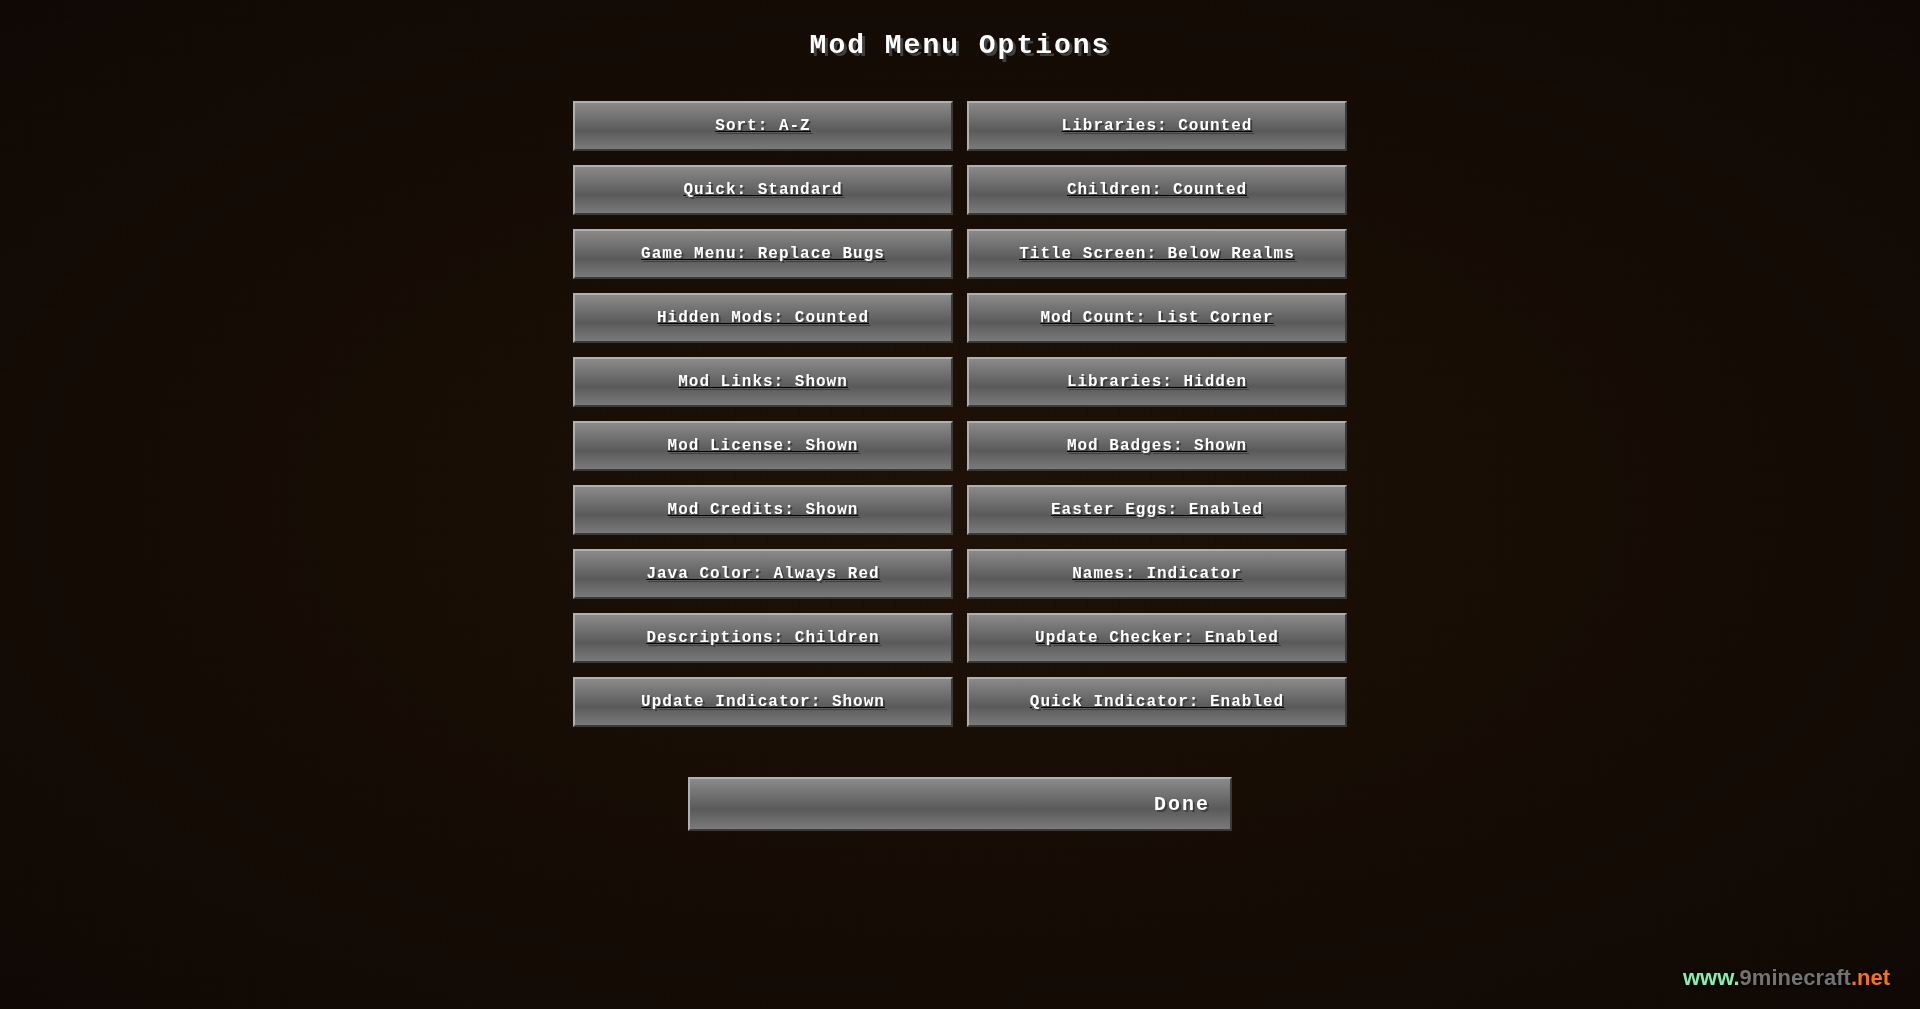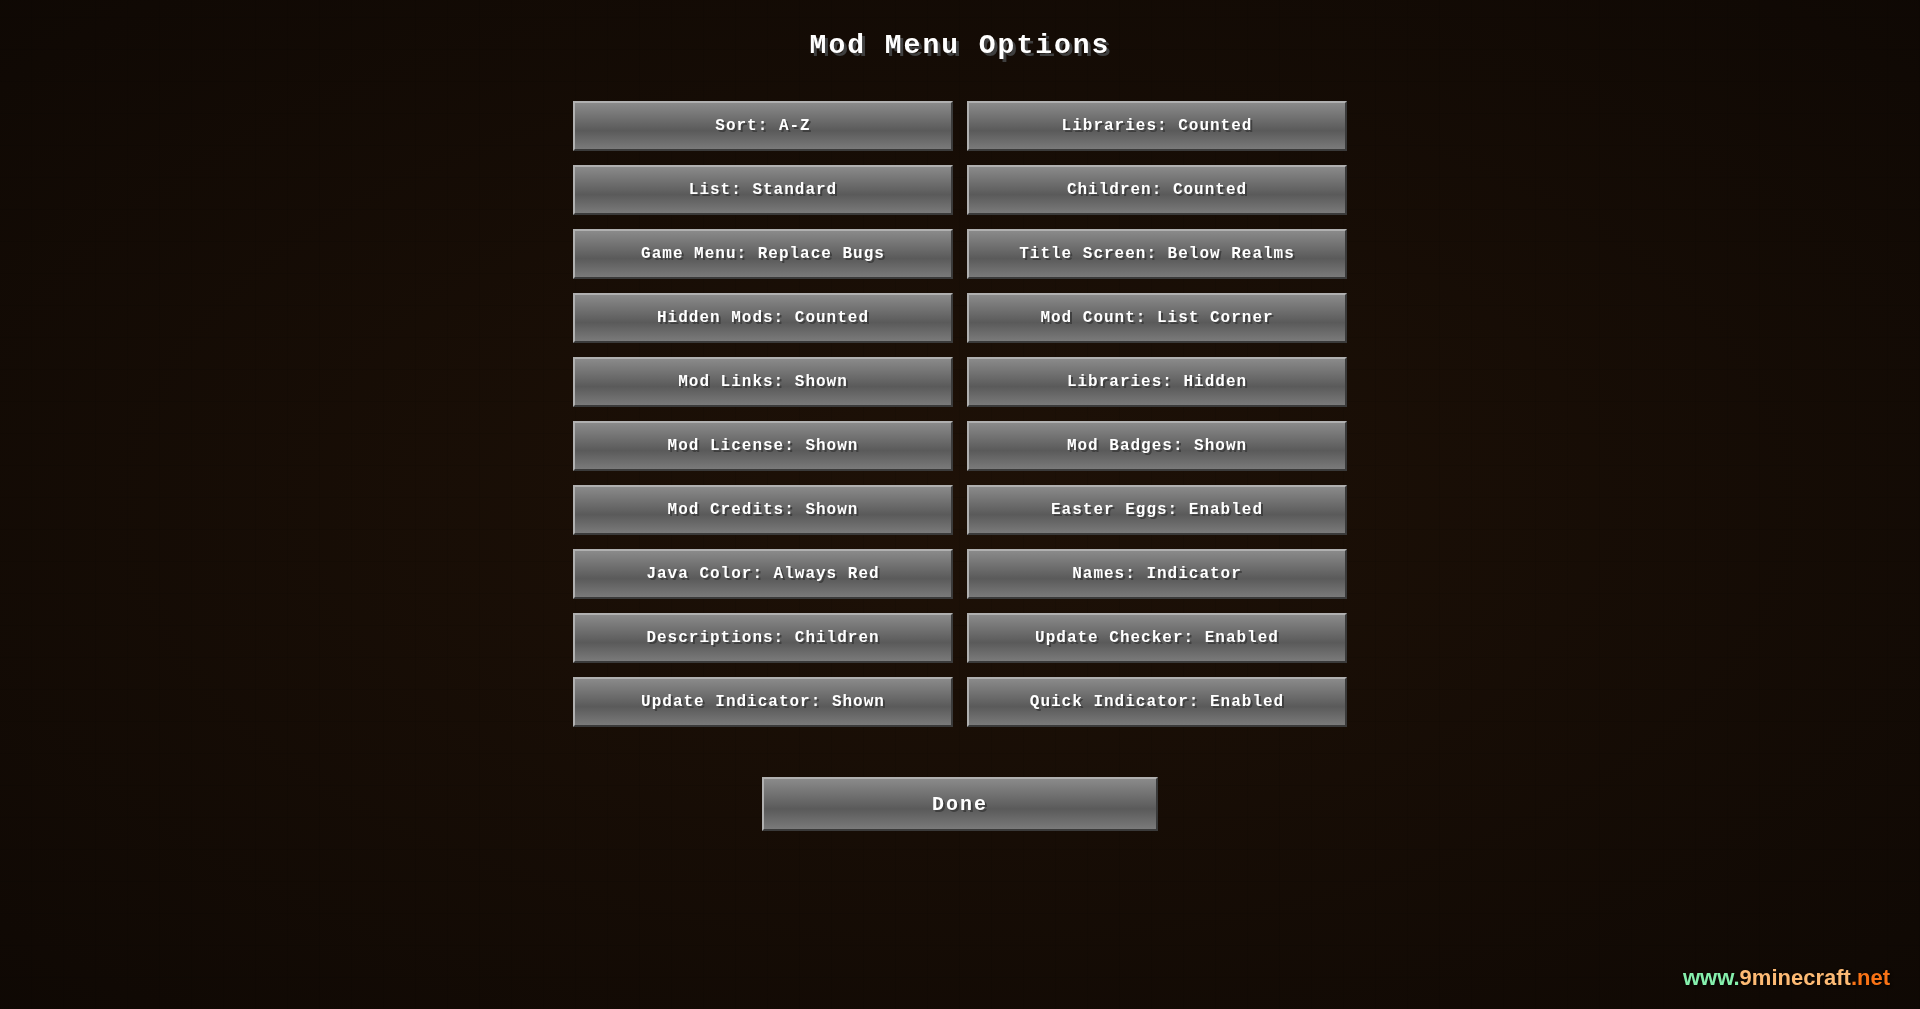--- a/index.html
+++ b/index.html
@@ -65,20 +65,21 @@
       margin-bottom: 40px;
       text-shadow: 3px 3px 0px #3f3f3f;
       font-family: 'Courier New', monospace;
     }
 
     .options-grid {
       display: grid;
       grid-template-columns: 380px 380px;
       gap: 14px;
       margin-bottom: 50px;
+      text-decoration: underline;
     }
 
     .option-btn {
       background: linear-gradient(to bottom, #8a8a8a 0%, #6a6a6a 40%, #5a5a5a 60%, #7a7a7a 100%);
       border: none;
       border-top: 2px solid #b0b0b0;
       border-left: 2px solid #b0b0b0;
       border-right: 2px solid #3a3a3a;
       border-bottom: 2px solid #3a3a3a;
       color: #ffffff;
@@ -100,24 +101,24 @@
       border-top: 2px solid #b0b0b0;
       border-left: 2px solid #b0b0b0;
       border-right: 2px solid #3a3a3a;
       border-bottom: 2px solid #3a3a3a;
       color: #ffffff;
       font-size: 20px;
       font-family: 'Courier New', monospace;
       font-weight: bold;
       padding: 4px 20px;
       cursor: pointer;
-      text-align: center;
+      text-align: right;
       letter-spacing: 2px;
       text-shadow: 2px 2px 0px #3f3f3f;
-      width: 396px;
+      width: 544px;
       min-height: 54px;
     }
 
     .watermark {
       position: absolute;
       bottom: 18px;
       right: 30px;
       color: #cc0000;
       font-size: 22px;
       font-family: Arial, sans-serif;
@@ -134,21 +135,21 @@
 <body>
 
 <div class="container">
   <h1 class="title">Mod Menu Options</h1>
 
   <div class="options-grid">
 
     <button class="option-btn">Sort: A-Z</button>
     <button class="option-btn">Libraries: Counted</button>
 
-    <button class="option-btn">List: Standard</button>
+    <button class="option-btn">Quick: Standard</button>
     <button class="option-btn">Children: Counted</button>
 
     <button class="option-btn">Game Menu: Replace Bugs</button>
     <button class="option-btn">Title Screen: Below Realms</button>
 
     <button class="option-btn">Hidden Mods: Counted</button>
     <button class="option-btn">Mod Count: List Corner</button>
 
     <button class="option-btn">Mod Links: Shown</button>
     <button class="option-btn">Libraries: Hidden</button>
@@ -166,14 +167,14 @@
     <button class="option-btn">Update Checker: Enabled</button>
 
     <button class="option-btn">Update Indicator: Shown</button>
     <button class="option-btn">Quick Indicator: Enabled</button>
   </div>
 
   <button class="done-btn">Done</button>
 </div>
 
 <div class="watermark">
-  <span style="color: #86efac;">www.</span><span style="color: #fdba74;">9minecraft</span><span style="color: #f97316;">.net</span>
+  <span style="color: #86efac;">www.</span><span style="color: #737373;">9minecraft</span><span style="color: #f97316;">.net</span>
 </div>
 
 </body></html>

